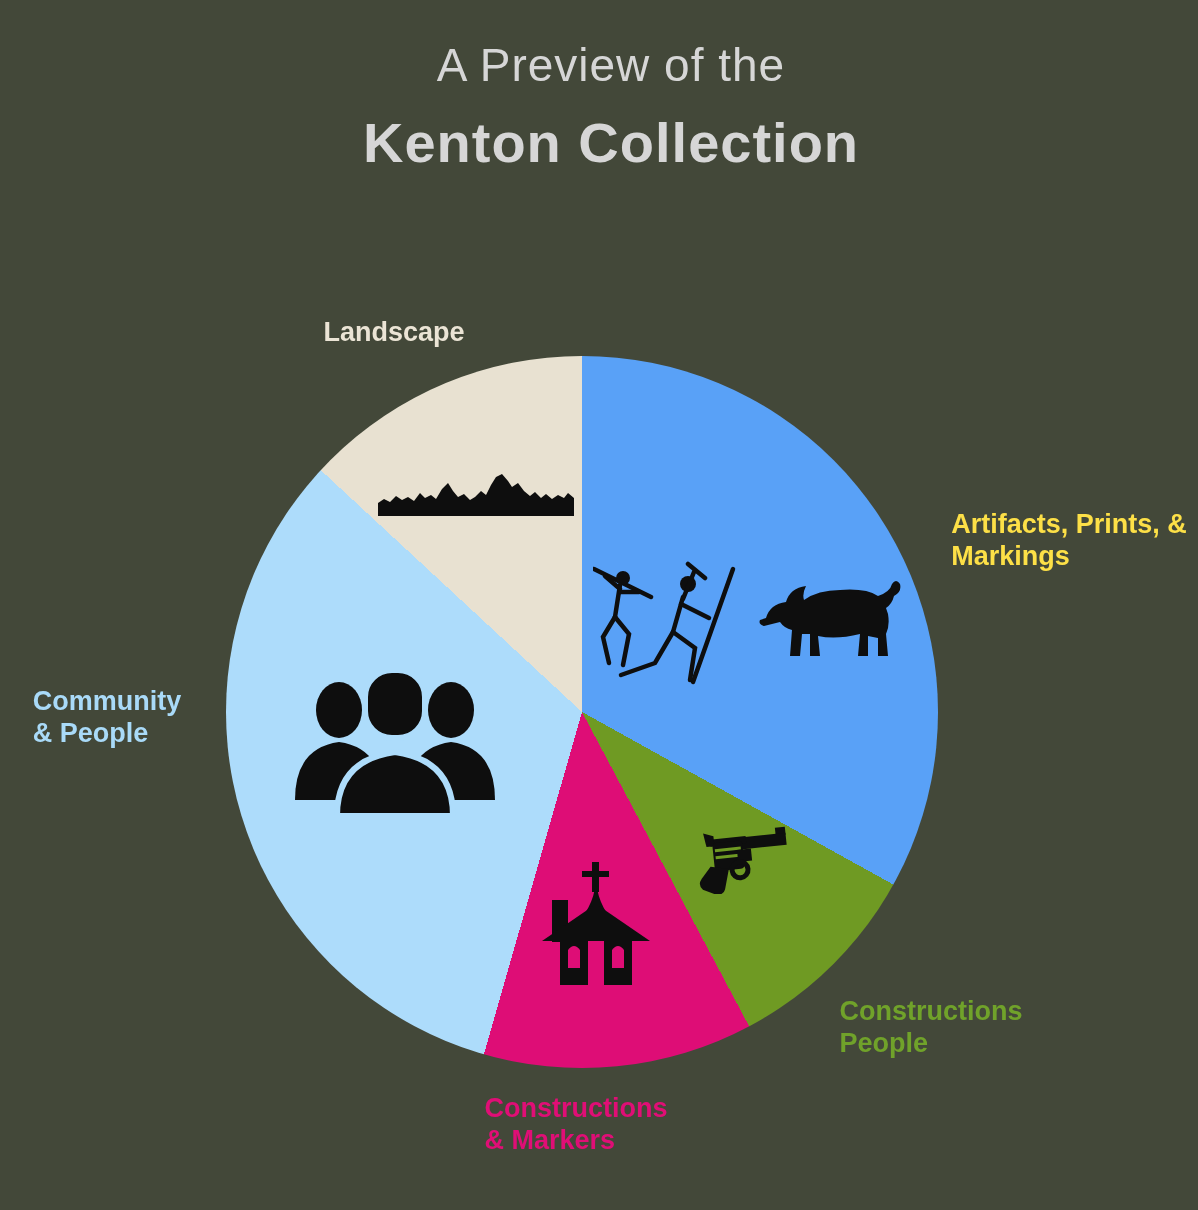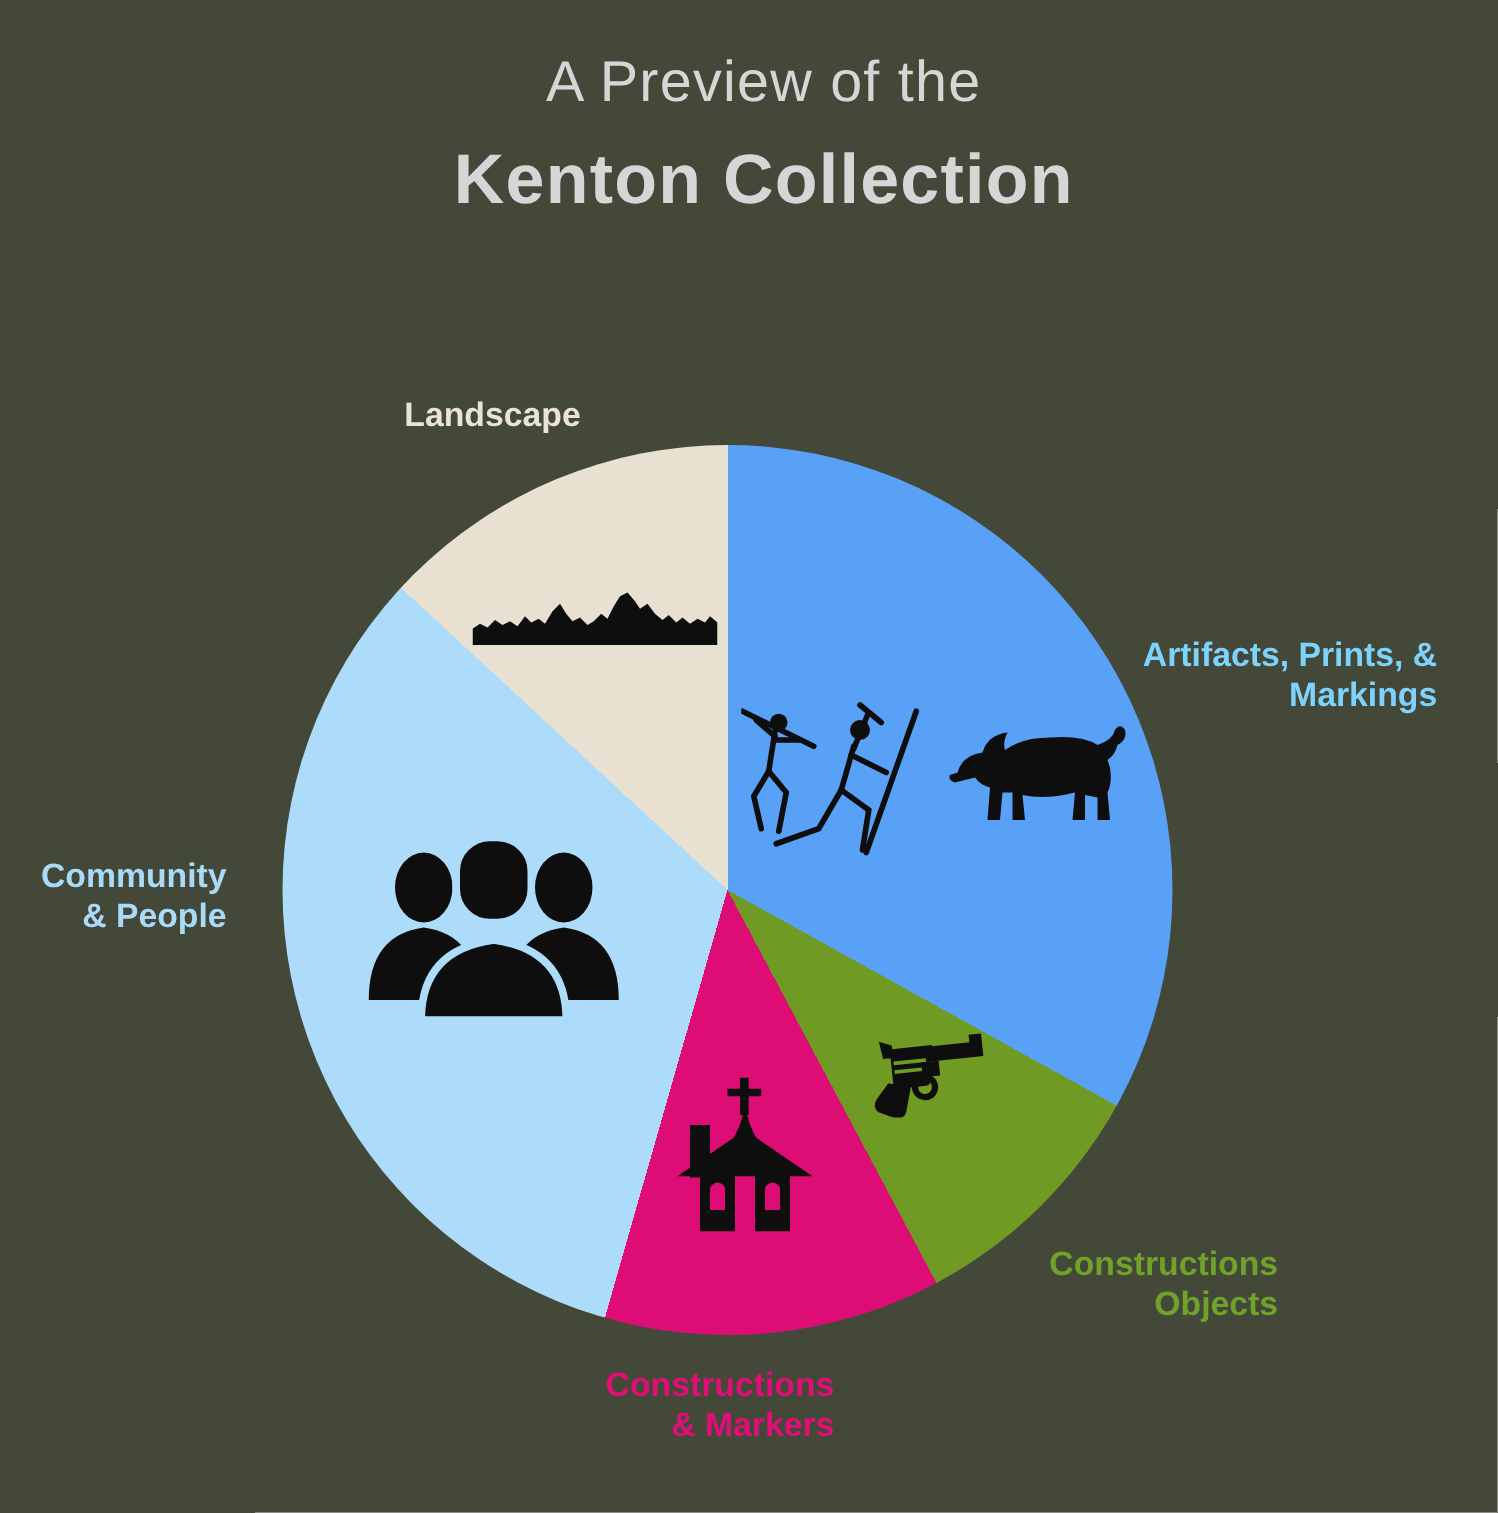--- a/index.html
+++ b/index.html
@@ -24,59 +24,59 @@
     font-size:56px;font-weight:700;color:var(--title,#d9d9d9);
     letter-spacing:1px;display:block;margin-top:18px;
   }
   .pie{
     position:absolute;left:226px;top:356px;width:712px;height:712px;
     border-radius:50%;
   }
   .seg-label{
     position:absolute;transform:translate(-50%,-50%);
     font-size:27px;font-weight:700;line-height:1.2;
-    text-align:right;white-space:nowrap;
+    text-align:left;white-space:nowrap;
   }
   .icon{position:absolute;}
   .icon svg{display:block;width:100%;height:100%;}
 </style>
 </head>
 <body>
 
 <div class="stage">
 
   <div class="title-block">
     <span class="title-line1">A Preview of the</span>
     <span class="title-line2">Kenton Collection</span>
   </div>
 
   <div class="pie" style="background: conic-gradient(rgb(89, 161, 247) 0deg, rgb(89, 161, 247) 119deg, rgb(111, 154, 35) 119deg, rgb(111, 154, 35) 152deg, rgb(222, 13, 118) 152deg, rgb(222, 13, 118) 196deg, rgb(173, 220, 251) 196deg, rgb(173, 220, 251) 312.8deg, rgb(232, 225, 209) 312.8deg, rgb(232, 225, 209) 360deg);"></div>
 
   <div class="seg-label" style="left: 394px; top: 332px; color: rgb(235, 228, 213);">
     <span>Landscape</span>
   </div>
 
-  <div class="seg-label" style="left: 1032px; top: 540px; color: #7dd3fc;">
+  <div class="seg-label" style="left: 1069px; top: 540px; color: #fde047;">
     <span>Artifacts, Prints, &amp;</span><br>
     <span>Markings</span>
   </div>
 
   <div class="seg-label" style="left: 107px; top: 717px; color: rgb(169, 218, 248);">
     <span>Community</span><br>
     <span>&amp; People</span>
   </div>
 
   <div class="seg-label" style="left: 576px; top: 1124px; color: rgb(224, 14, 118);">
     <span>Constructions</span><br>
     <span>&amp; Markers</span>
   </div>
 
   <div class="seg-label" style="left: 931px; top: 1027px; color: rgb(112, 162, 42);">
     <span>Constructions</span><br>
-    <span>Objects</span>
+    <span>People</span>
   </div>
 
   <div class="icon" style="left:378px;top:472px;width:196px;height:44px;">
     <svg viewBox="0 0 196 44" preserveAspectRatio="none">
       <polygon fill="#0e0e0e" points="0,44 0,31 6,27 12,30 18,24 24,28 30,25 36,29 42,21 47,26 53,23 58,27 64,17 70,11 75,19 80,25 86,22 92,28 97,25 103,19 108,23 113,13 118,5 124,2 130,9 134,15 140,11 146,19 152,24 157,20 163,26 168,22 174,27 180,23 186,26 190,21 196,26 196,44"></polygon>
     </svg>
   </div>
 
   <div class="icon" style="left:287px;top:668px;width:216px;height:148px;">
     <svg viewBox="0 0 216 148">

